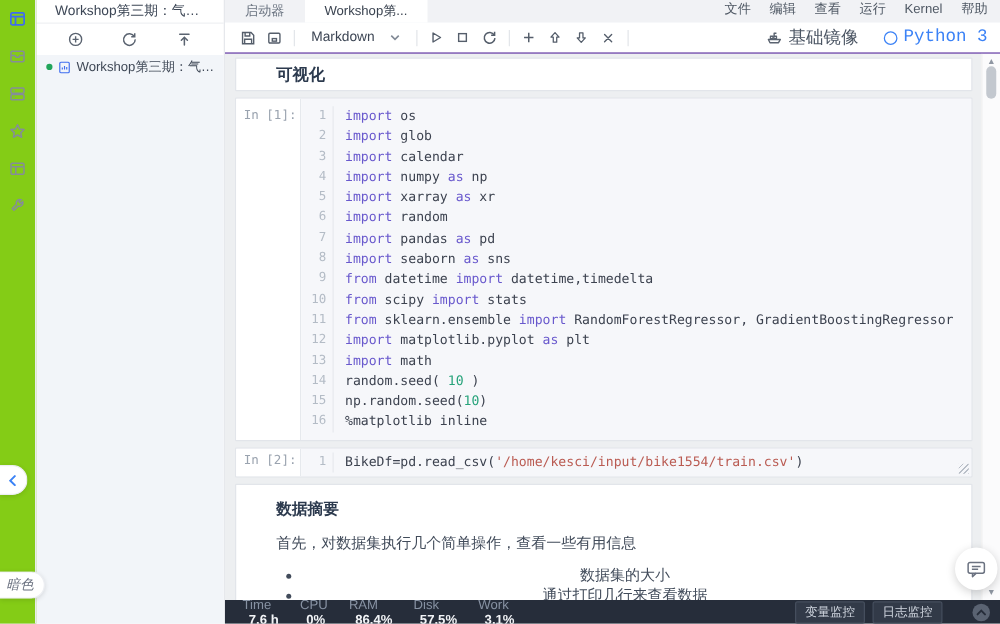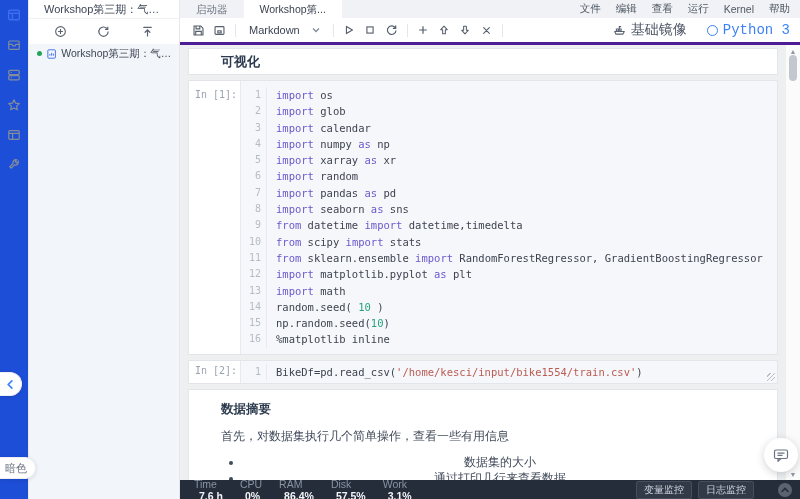--- a/index.html
+++ b/index.html
@@ -1,46 +1,46 @@
 <!DOCTYPE html>
 <html><head>
 <meta charset="utf-8">
 <style>
   html,body{margin:0;padding:0;width:800px;height:499px;overflow:hidden;
     font-family:"Liberation Sans","DejaVu Sans",sans-serif;background:#edeff2;}
   .app{position:relative;width:800px;height:499px;display:flex;}
   
-  .rail{width:28px;background:#1d4ed8;border-right:1px solid #e8eaee;position:relative;flex:0 0 28px;}
+  .rail{width:28px;background:#84cc16;border-right:1px solid #e8eaee;position:relative;flex:0 0 28px;font-style:italic;}
   .rail-btn{width:28px;height:30px;display:flex;align-items:center;justify-content:center;
     background:none;border:none;padding:0;cursor:pointer;}
   .rail-collapse{position:absolute;left:0;top:372px;width:22px;height:24px;background:#fff;
     border:1px solid #eceef2;border-left:none;border-radius:0 12px 12px 0;
     box-shadow:0 1px 4px rgba(0,0,0,.12);display:flex;align-items:center;justify-content:center;cursor:pointer;}
   .theme-pill{position:absolute;left:0;top:457px;height:20px;padding:0 8px 0 5px;background:#fff;
     border:1px solid #eceef2;border-left:none;border-radius:0 11px 11px 0;
     box-shadow:0 1px 4px rgba(0,0,0,.12);font-size:11px;color:#6b7280;line-height:20px;cursor:pointer;white-space:nowrap;}
   
   .file-panel{width:150px;flex:0 0 150px;background:#fff;border-right:1px solid #e6e8ec;display:flex;flex-direction:column;}
   .fp-header{height:18px;line-height:18px;font-size:11px;color:#3d4756;padding:0 10px 0 15px;
     white-space:nowrap;overflow:hidden;text-overflow:ellipsis;border-bottom:1px solid #f0f1f4;}
   .fp-toolbar{height:25px;display:flex;align-items:center;justify-content:space-around;padding:0 10px;}
   .fp-tbtn{background:none;border:none;padding:0;width:20px;height:20px;display:flex;align-items:center;justify-content:center;cursor:pointer;}
   .fp-list{flex:1;background:#f2f5f9;}
   .file-row{display:flex;align-items:center;height:19px;padding:0 4px 0 8px;cursor:pointer;}
   .dot{width:5px;height:5px;border-radius:50%;margin-right:5px;flex:0 0 5px;}
   .file-row .fname{font-size:10.5px;color:#3f4856;margin-left:5px;white-space:nowrap;overflow:hidden;text-overflow:ellipsis;}
   
   .main{flex:1;display:flex;flex-direction:column;min-width:0;position:relative;}
-  .topbar{height:18px;background:#f1f2f5;display:flex;align-items:center;}
+  .topbar{height:18px;background:#f1f2f5;display:flex;align-items:flex-start;}
   .tabs{display:flex;}
   .tab{font-size:10.5px;color:#69727f;line-height:18px;padding:0 16px;white-space:nowrap;cursor:pointer;}
   .tab.active{background:#fff;color:#3a4350;}
   .menus{margin-left:auto;display:flex;align-items:center;gap:15px;padding-right:10px;}
   .menu-item{font-size:10.5px;color:#4f5864;cursor:pointer;white-space:nowrap;}
-  .toolbar{height:24px;background:#fff;border-bottom:3px solid #4c1d95;display:flex;align-items:center;padding:0 10px 0 8px;}
+  .toolbar{height:24px;background:#fff;border-bottom:1px solid #4c1d95;display:flex;align-items:center;padding:0 10px 0 8px;}
   .tb-btn{background:none;border:none;width:21px;height:21px;padding:0;display:flex;align-items:center;justify-content:center;cursor:pointer;}
   .tb-divider{width:1px;height:13px;background:#e3e6ea;margin:0 5px;}
   .celltype{display:flex;align-items:center;gap:12px;padding:0 8px;cursor:pointer;}
   .celltype .ct-label{font-size:11px;color:#3c4554;}
   .tb-right{margin-left:auto;display:flex;align-items:center;gap:20px;}
   .chip{display:flex;align-items:center;gap:5px;cursor:pointer;}
   .chip .chip-label{font-size:14px;color:#4b5563;font-family:Liberation Mono, monospace;}
   .kernel .chip-label{color:#3b82f6;}
   .kring{width:9px;height:9px;border:1.4px solid #3b82f6;border-radius:50%;}
   

